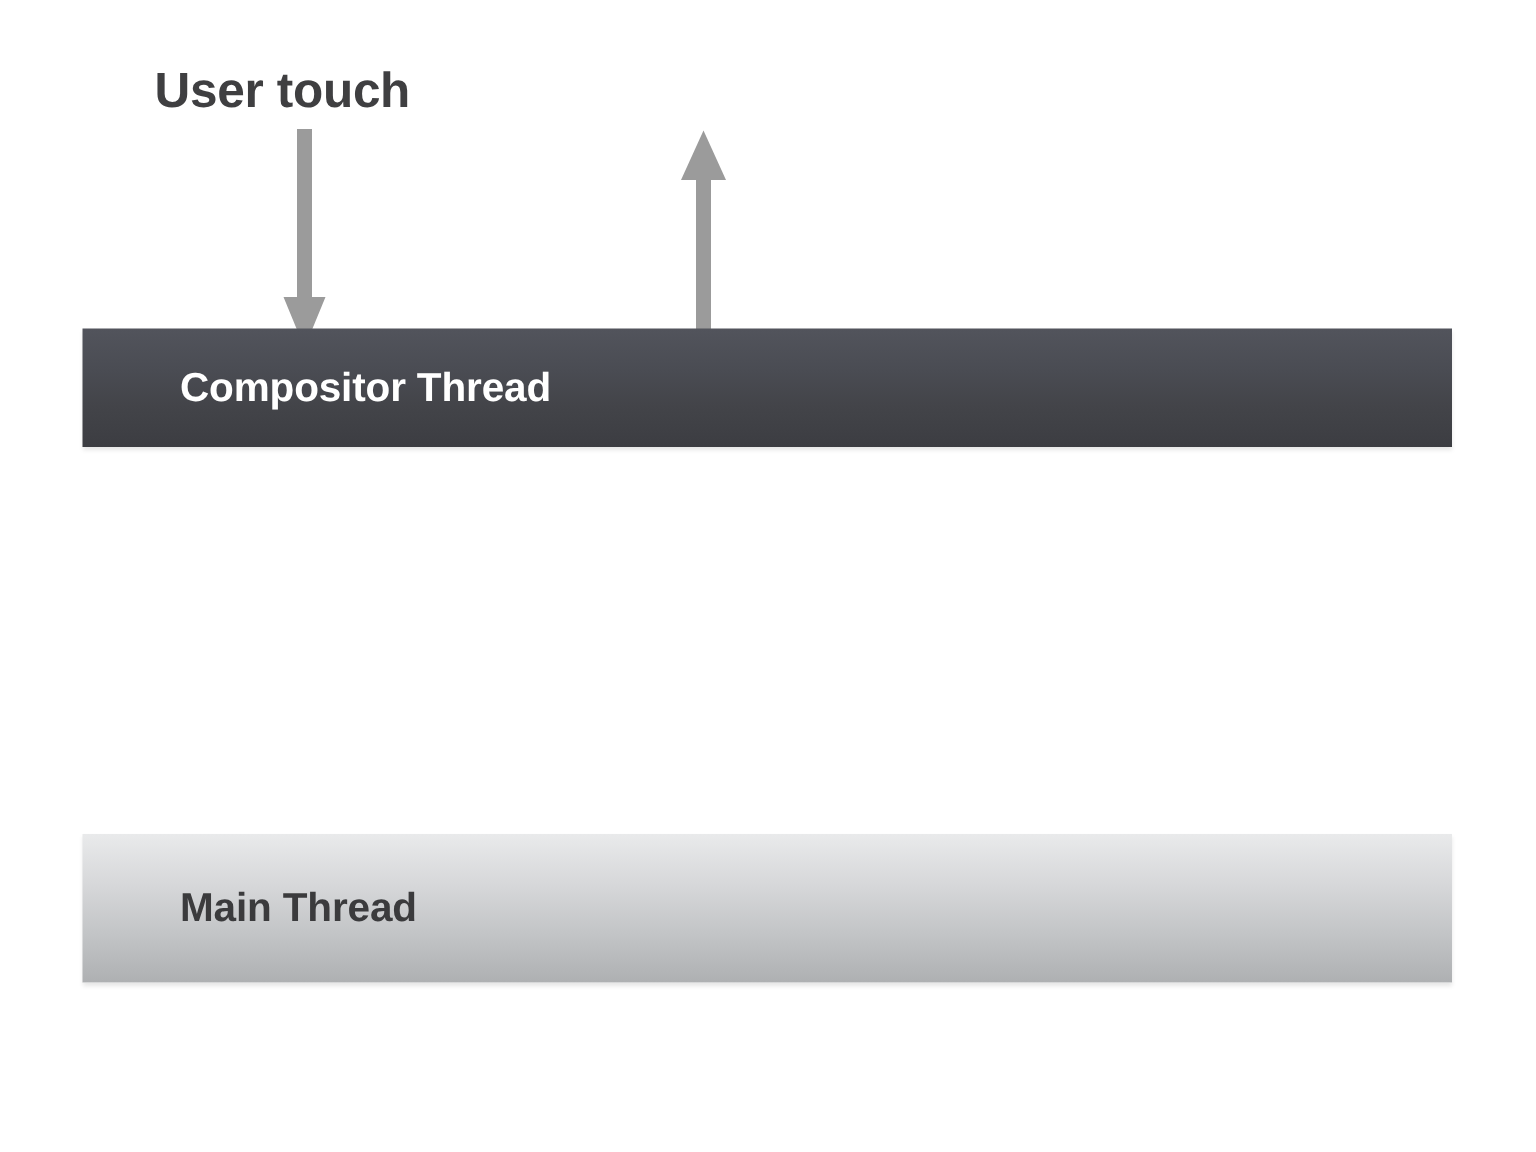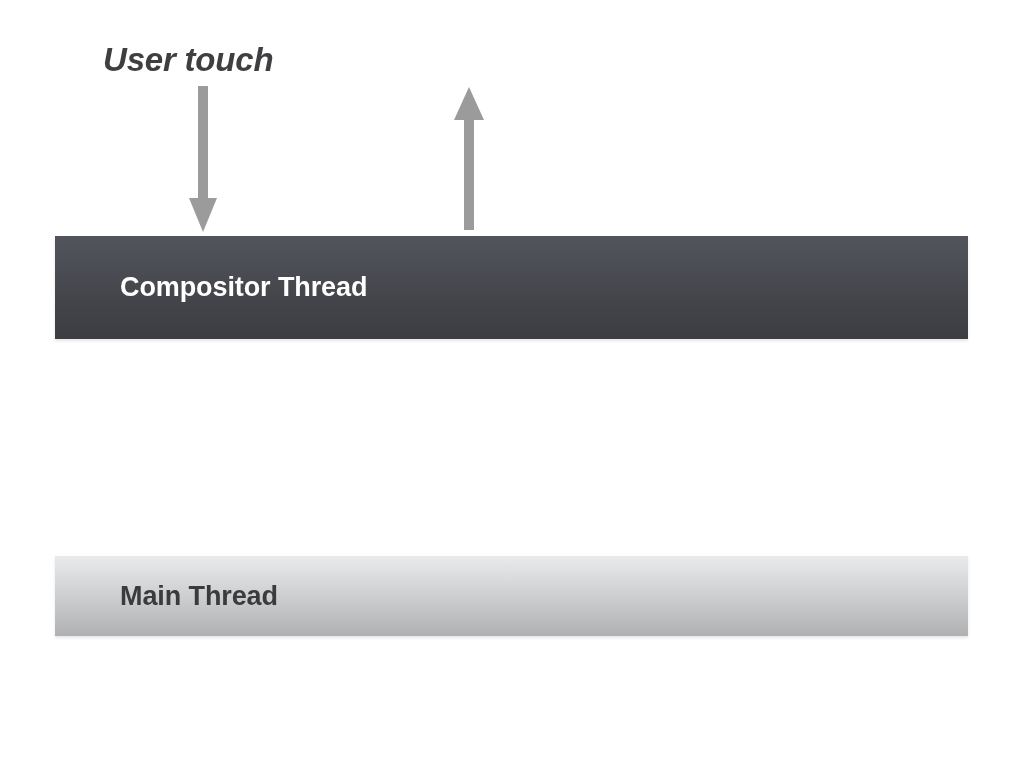--- a/index.html
+++ b/index.html
@@ -32,21 +32,20 @@
     font-weight: bold;
     font-size: 33px;
     line-height: 1;
     color: #3f3f41;
     white-space: nowrap;
     letter-spacing: -0.2px;
   }
   #label-user-touch {
     left: 103px;
     top: 43px;
-    font-style: italic;
   }
   #label-commit-gpu {
     left: 332px;
     top: 43px;
   }
 
   
   .arrow-svg {
     position: absolute;
     display: block;
@@ -77,32 +76,32 @@
   .thread-bar-label {
     font-family: "Liberation Sans", sans-serif;
     font-weight: bold;
     font-size: 27px;
     line-height: 1;
     white-space: nowrap;
     letter-spacing: -0.1px;
   }
 
   #bar-compositor-thread {
-    top: 236px;
-    height: 103px;
+    top: 219px;
+    height: 79px;
     background: linear-gradient(to bottom, #52545c 0%, #4a4c53 35%, #434449 65%, #3c3d42 100%);
     box-shadow: 0 2px 3px rgba(0,0,0,0.10);
   }
   #bar-compositor-thread .thread-bar-label {
     color: #ffffff;
   }
 
   #bar-main-thread {
     top: 556px;
-    height: 80px;
+    height: 99px;
     background: linear-gradient(to bottom, #e9eaeb 0%, #d6d7d9 35%, #c2c4c6 68%, #aeb0b2 100%);
     box-shadow: 0 2px 3px rgba(0,0,0,0.10);
   }
   #bar-main-thread .thread-bar-label {
     color: #3b3b3d;
   }
 </style>
 </head>
 <body>
 

